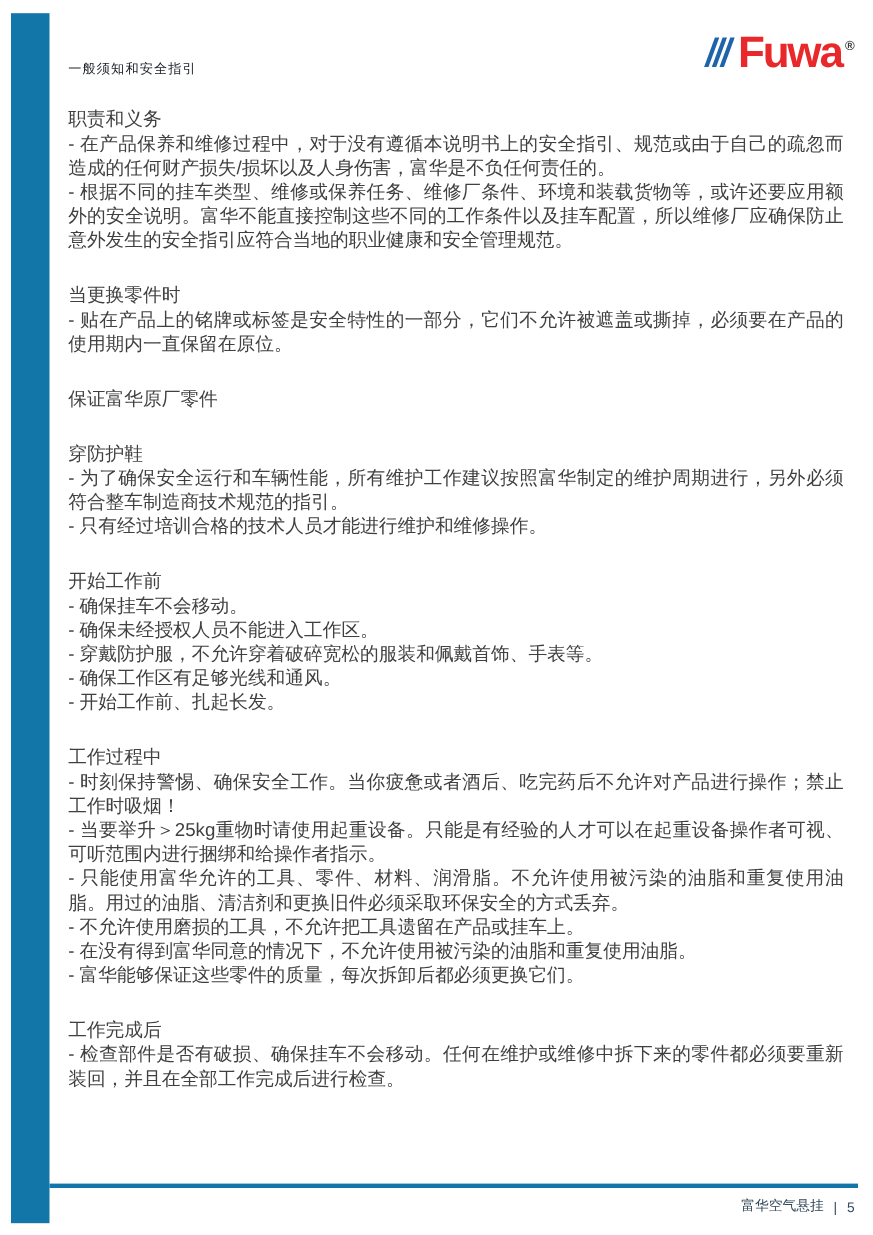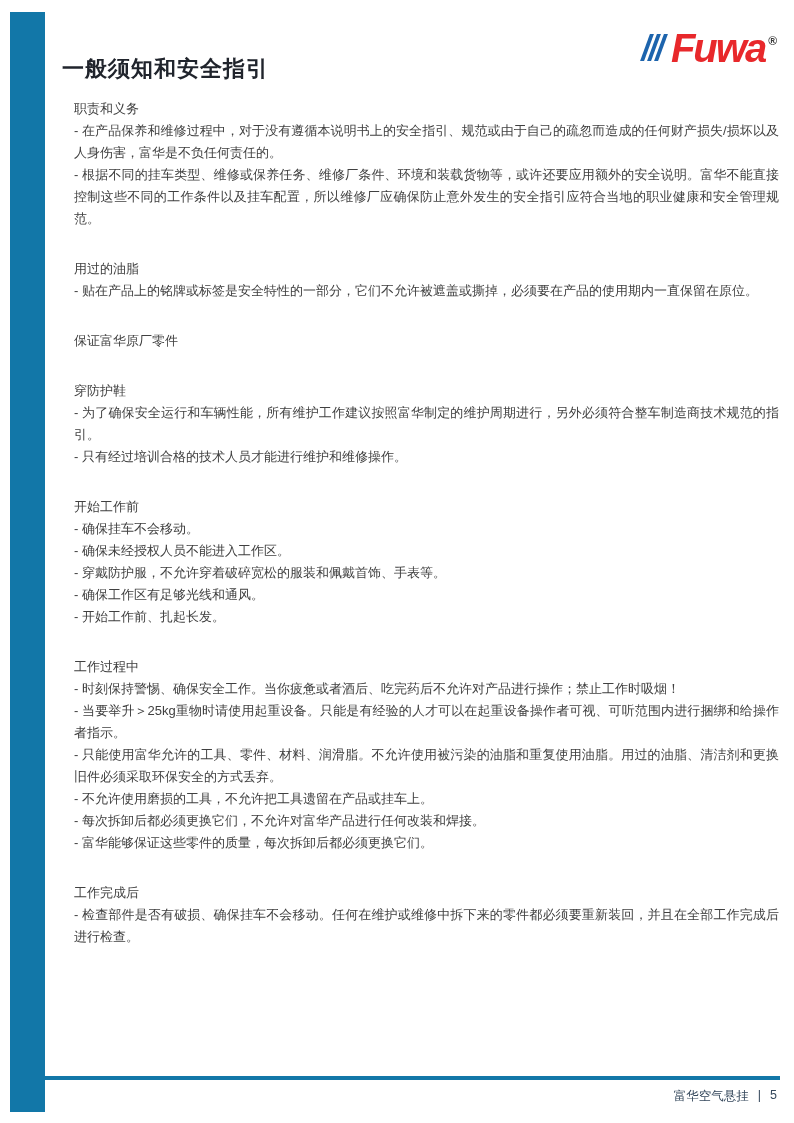--- a/index.html
+++ b/index.html
@@ -15,56 +15,56 @@
   body{
     width:794px;height:1123px;position:relative;overflow:hidden;
     font-family:"Liberation Sans","DejaVu Sans",sans-serif;
   }
   .sidebar{
     position:absolute;left:10px;top:12px;width:35px;height:1100px;
     background:var(--accent-blue);
   }
   .page-title{
     position:absolute;left:62px;top:54px;
-    font-size:22px;font-weight:bold;color:var(--title-text);
+    font-size:12px;font-weight:normal;color:var(--title-text);
     letter-spacing:1px;
   }
   .logo{
     position:absolute;top:28px;right:20px;
     display:flex;align-items:flex-end;
   }
   .logo-stripes{display:flex;align-items:flex-end;margin-right:5px;margin-bottom:7px;}
   .stripe{
     display:block;width:4px;height:27px;margin-right:3px;
     background:var(--logo-stripe-blue);transform:skewX(-20deg);
   }
   .logo-text{
-    font-size:40px;line-height:40px;font-weight:bold;font-style:italic;
+    font-size:40px;line-height:40px;font-weight:bold;
     color:var(--logo-red);letter-spacing:-2px;
   }
   .logo-reg{
     font-size:12px;color:#3a3a3a;font-style:normal;font-weight:bold;
     position:relative;top:-20px;left:3px;
   }
   .content{
-    position:absolute;left:74px;top:98px;width:705px;
-    font-size:13px;line-height:22px;color:var(--body-text);
+    position:absolute;left:62px;top:98px;width:705px;
+    font-size:17px;line-height:22px;color:var(--body-text);
     text-align:justify;
   }
   .section + .section{margin-top:28px;}
   .heading{color:var(--body-text);}
   .items p{margin:0;}
   .footer-line{
     position:absolute;left:45px;top:1076px;width:735px;height:4px;
     background:var(--accent-blue);
   }
   .footer{
     position:absolute;top:1088px;right:17px;
     font-size:12.5px;color:var(--footer-text);
-    display:flex;align-items:flex-start;
+    display:flex;align-items:flex-end;
   }
   .footer .sep{margin:0 9px;color:var(--footer-text);}
 </style>
 </head>
 <body>
 
 <div class="sidebar"></div>
 
 <div class="logo">
   <span class="logo-stripes">
@@ -81,21 +81,21 @@
 <main class="content">
   <section class="section">
     <div class="heading">职责和义务</div>
     <div class="items">
         <p>- 在产品保养和维修过程中，对于没有遵循本说明书上的安全指引、规范或由于自己的疏忽而造成的任何财产损失/损坏以及人身伤害，富华是不负任何责任的。</p>
         <p>- 根据不同的挂车类型、维修或保养任务、维修厂条件、环境和装载货物等，或许还要应用额外的安全说明。富华不能直接控制这些不同的工作条件以及挂车配置，所以维修厂应确保防止意外发生的安全指引应符合当地的职业健康和安全管理规范。</p>
       </div>
   </section>
 
   <section class="section">
-    <div class="heading">用过的油脂</div>
+    <div class="heading">当更换零件时</div>
     <div class="items">
         <p>- 贴在产品上的铭牌或标签是安全特性的一部分，它们不允许被遮盖或撕掉，必须要在产品的使用期内一直保留在原位。</p>
       </div>
   </section>
 
   <section class="section">
     <div class="heading">保证富华原厂零件</div>
   </section>
 
   <section class="section">
@@ -117,21 +117,21 @@
       </div>
   </section>
 
   <section class="section">
     <div class="heading">工作过程中</div>
     <div class="items">
         <p>- 时刻保持警惕、确保安全工作。当你疲惫或者酒后、吃完药后不允许对产品进行操作；禁止工作时吸烟！</p>
         <p>- 当要举升＞25kg重物时请使用起重设备。只能是有经验的人才可以在起重设备操作者可视、可听范围内进行捆绑和给操作者指示。</p>
         <p>- 只能使用富华允许的工具、零件、材料、润滑脂。不允许使用被污染的油脂和重复使用油脂。用过的油脂、清洁剂和更换旧件必须采取环保安全的方式丢弃。</p>
         <p>- 不允许使用磨损的工具，不允许把工具遗留在产品或挂车上。</p>
-        <p>- 每次拆卸后都必须更换它们，不允许对富华产品进行任何改装和焊接。</p>
+        <p>- 在没有得到富华同意的情况下，不允许使用被污染的油脂和重复使用油脂。</p>
         <p>- 富华能够保证这些零件的质量，每次拆卸后都必须更换它们。</p>
       </div>
   </section>
 
   <section class="section">
     <div class="heading">工作完成后</div>
     <div class="items">
         <p>- 检查部件是否有破损、确保挂车不会移动。任何在维护或维修中拆下来的零件都必须要重新装回，并且在全部工作完成后进行检查。</p>
       </div>
   </section>

